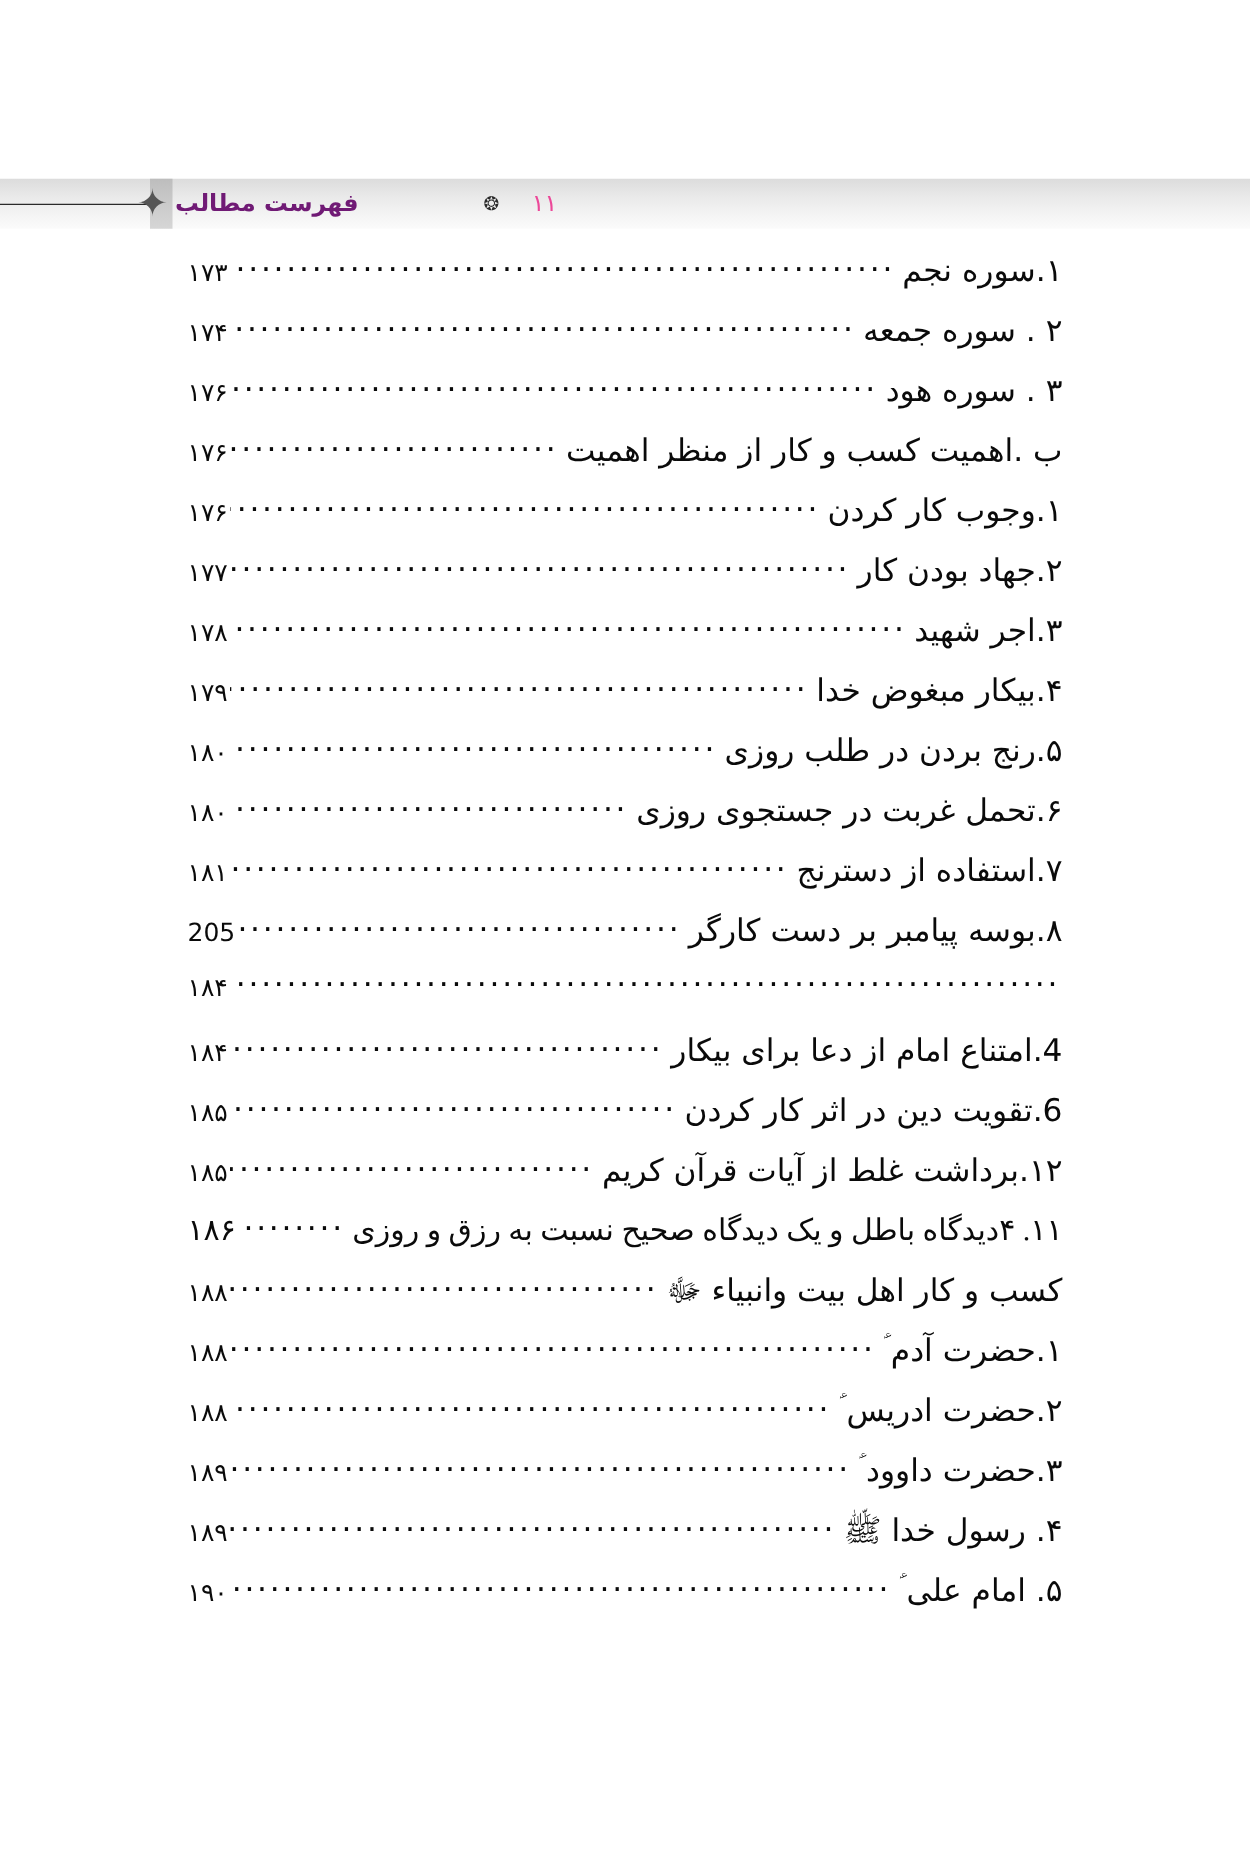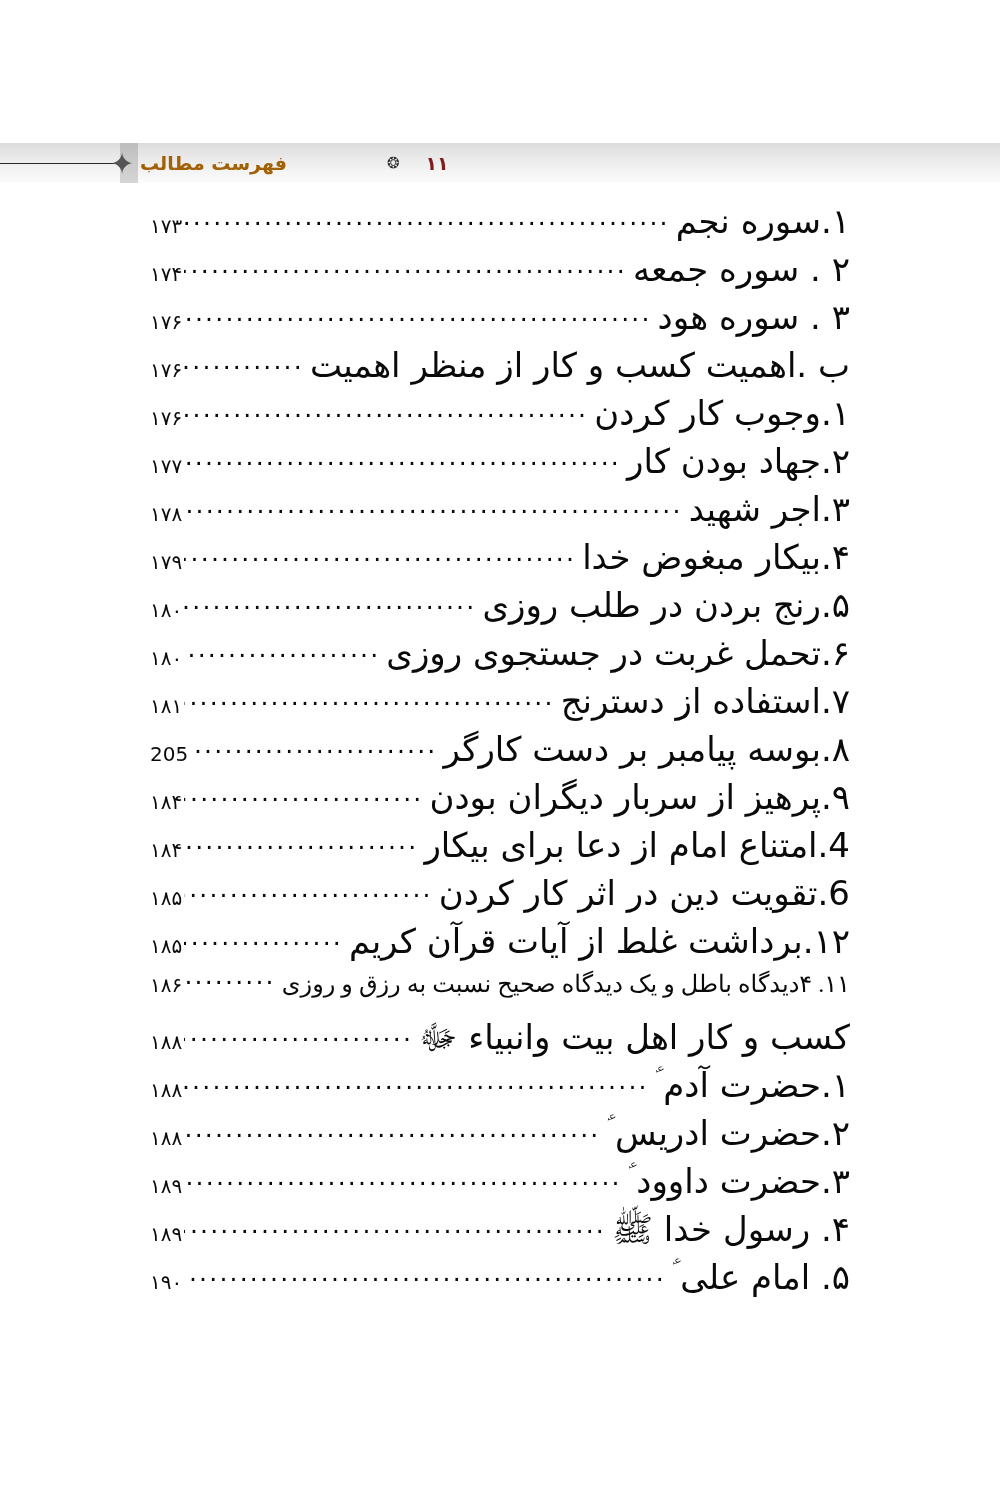--- a/index.html
+++ b/index.html
@@ -76,54 +76,54 @@
     height: 40px;
     display: flex;
     flex-direction: row-reverse;
     align-items: center;
     justify-content: flex-start;
     gap: 0;
   }
   .header-title {
     font-size: 19px;
     font-weight: bold;
-    color: #a16207;
+    color: #701a75;
     margin-right: 100px;
     letter-spacing: 0px;
   }
   .header-star {
     font-size: 15px;
     color: #2b2b2b;
     margin-right: 26px;
     line-height: 1;
   }
   .header-pagenum {
     font-size: 19px;
-    font-weight: bold;
-    color: #7f1d1d;
+    font-weight: normal;
+    color: #ec4899;
     margin-right: 24px;
   }
 
   
   .toc {
     position: absolute;
     top: 204px;
     right: 150px;
     left: 150px;
   }
   .toc-row {
     display: flex;
     flex-direction: row;
     align-items: baseline;
     height: 48px;
     direction: rtl;
     white-space: nowrap;
   }
   .toc-label {
-    font-size: 34px;
+    font-size: 25px;
     line-height: 1;
     color: #0a0a0a;
     flex: 0 0 auto;
     padding-left: 4px;
   }
   .toc-leader {
     flex: 1 1 auto;
     overflow: hidden;
     min-width: 4px;
     position: relative;
@@ -144,21 +144,21 @@
   }
   .toc-page {
     font-size: 20px;
     line-height: 1;
     color: #0a0a0a;
     flex: 0 0 auto;
     direction: rtl;
     unicode-bidi: isolate;
   }
   .toc-row.wide .toc-label { font-size: 24px; font-family: Liberation Serif, serif; }
-  .toc-row.wide .toc-page  { font-size: 20px; }
+  .toc-row.wide .toc-page  { font-size: 24px; }
 </style>
 </head>
 <body>
 
 <div class="page">
 
   <div class="header">
     <div class="header-band"></div>
     <div class="header-band-cap"></div>
     <div class="header-inner">
@@ -225,21 +225,20 @@
         <span class="toc-label">۷.استفاده از دسترنج</span>
         <span class="toc-leader"></span>
         <span class="toc-page">۱۸۱</span>
       </div>
       <div class="toc-row">
         <span class="toc-label">۸.بوسه پیامبر بر دست کارگر</span>
         <span class="toc-leader"></span>
         <span class="toc-page">205</span>
       </div>
       <div class="toc-row">
-        <span class="toc-label">۹.پرهیز از سربار دیگران بودن</span>
         <span class="toc-leader"></span>
         <span class="toc-page">۱۸۴</span>
       </div>
       <div class="toc-row">
         <span class="toc-label">4.امتناع امام از دعا برای بیکار</span>
         <span class="toc-leader"></span>
         <span class="toc-page">۱۸۴</span>
       </div>
       <div class="toc-row">
         <span class="toc-label">6.تقویت دین در اثر کار کردن</span>

